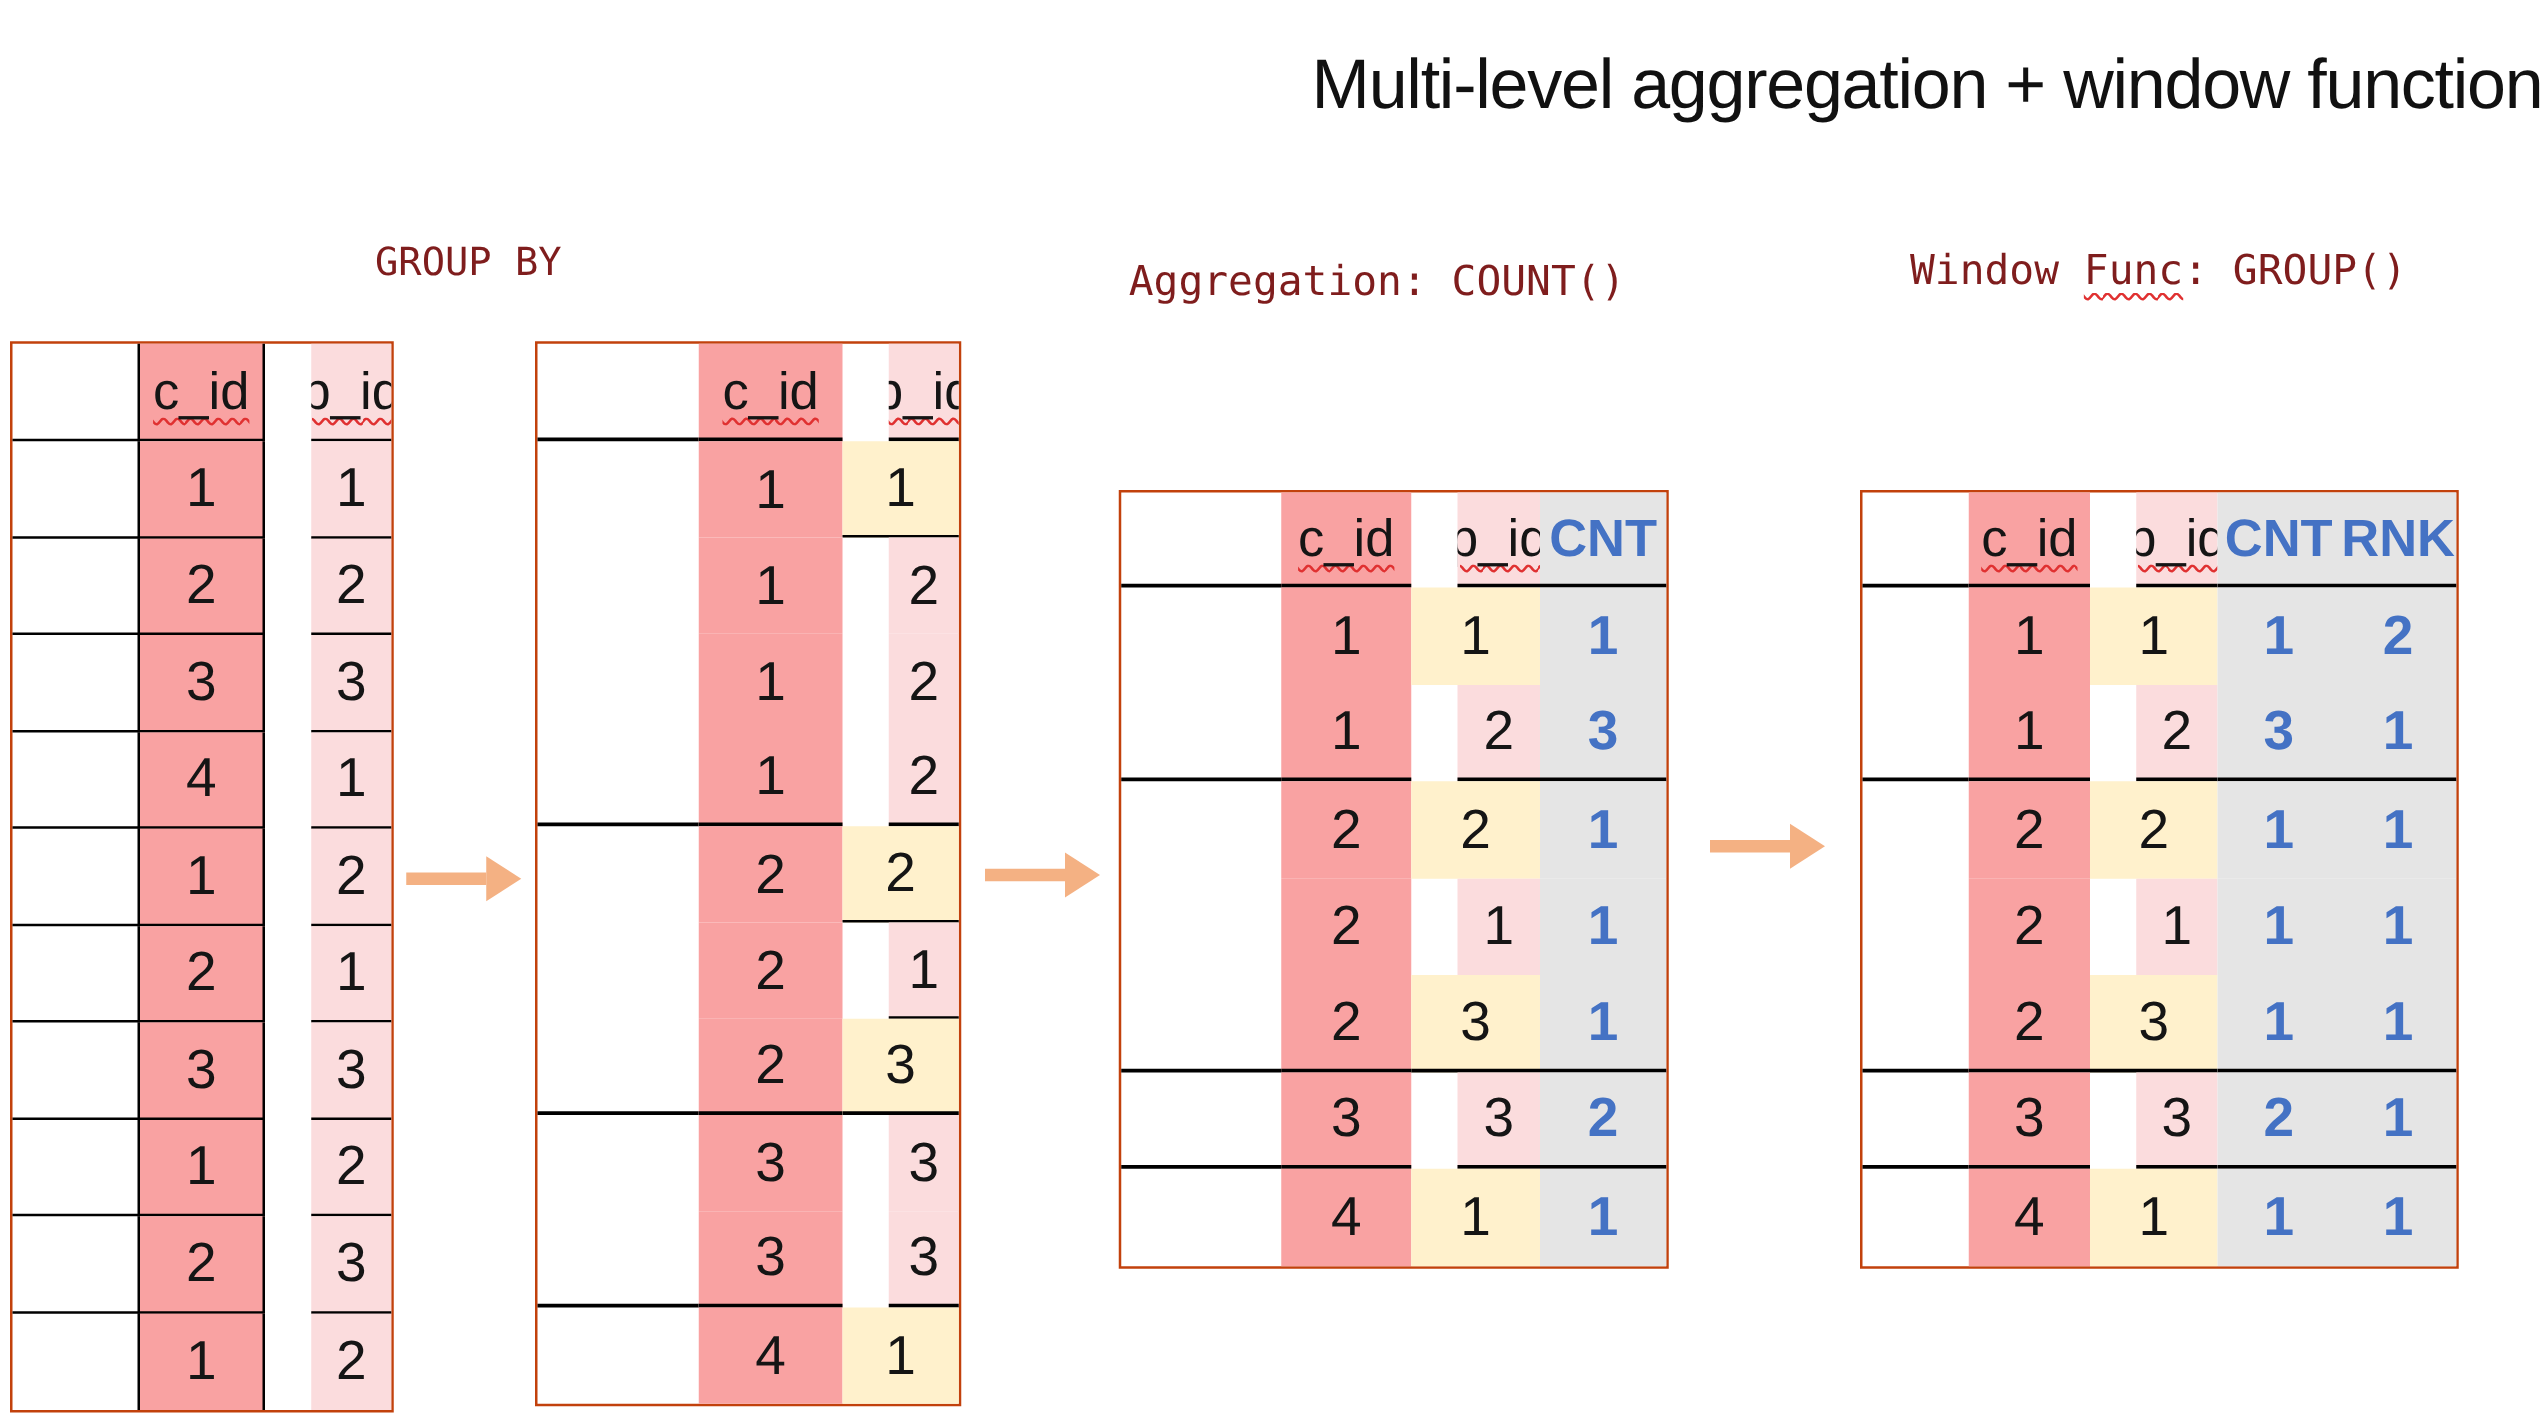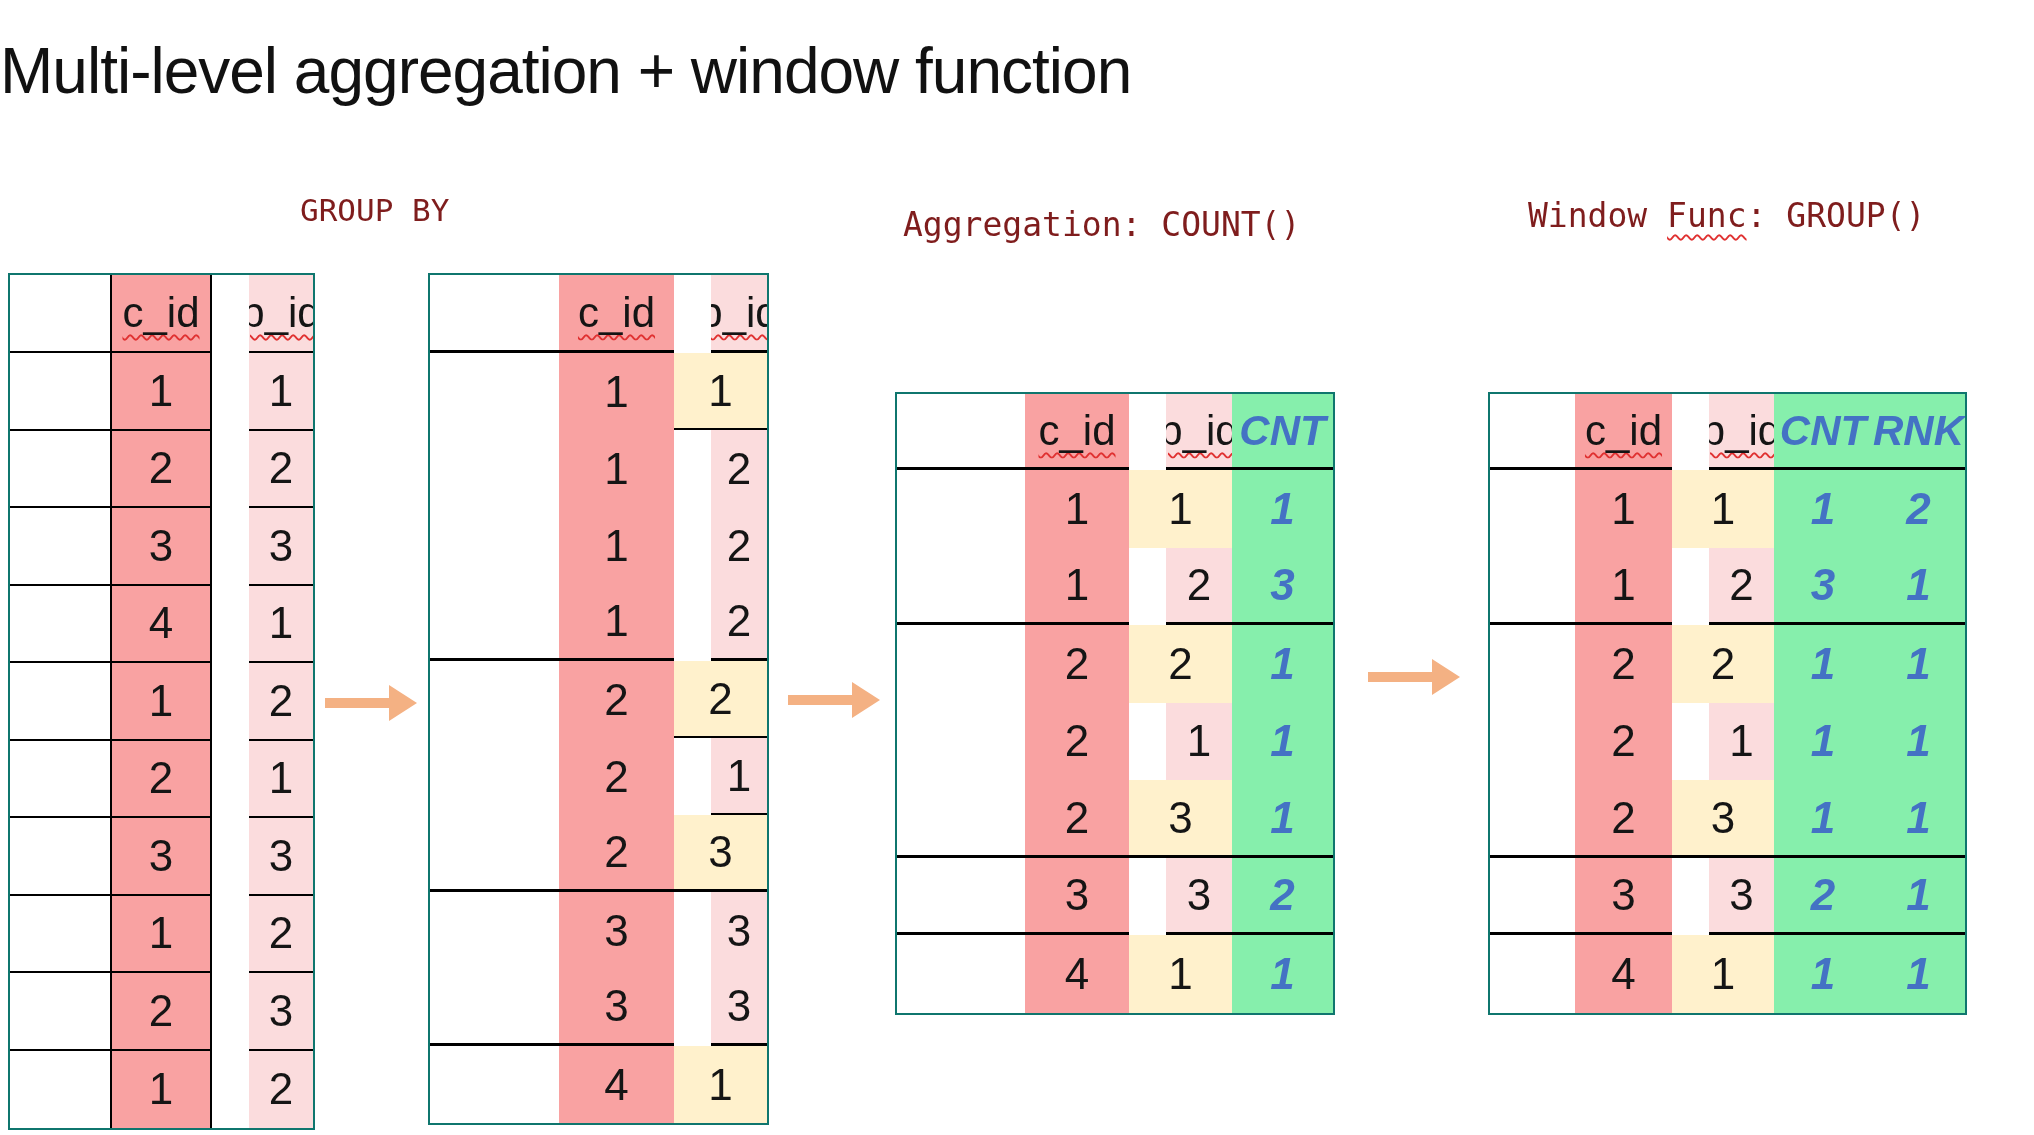--- a/index.html
+++ b/index.html
@@ -1,32 +1,32 @@
 <!DOCTYPE html>
 <html><head>
 <meta charset="utf-8">
 <style>
   html,body{margin:0;padding:0;background:#fff;width:2034px;height:1135px;overflow:hidden;
     font-family:"Liberation Sans",sans-serif;}
   .abs{position:absolute;}
-  #title{left:0;top:34px;width:2034px;text-align:left;font-size:64px;letter-spacing:-1px;
+  #title{left:0;top:34px;width:2034px;text-align:right;font-size:56px;letter-spacing:-1px;
     color:#111;white-space:nowrap;}
   .plabel{position:absolute;font-family:"DejaVu Sans Mono","Liberation Mono",monospace;
     color:#7f1d1d;white-space:pre;}
   #lbl-groupby{left:300px;top:192px;font-size:31px;}
   #lbl-agg{left:903px;top:205px;font-size:33px;}
   #lbl-win{left:1528px;top:196px;font-size:33px;}
-  .tbl{position:absolute;display:grid;border:2px solid #0f766e;box-sizing:border-box;background:#fff;}
+  .tbl{position:absolute;display:grid;border:2px solid #c2410c;box-sizing:border-box;background:#fff;}
   .cell{display:flex;align-items:center;justify-content:center;font-size:44px;color:#151515;
     box-sizing:border-box;overflow:hidden;}
   .hd{font-size:42px;}
   .salmon{background:#F9A2A2;}
   .pink{background:#FBDCDD;margin-left:37px;}
   .yellow{background:#FFF1CC;}
-  .green{background:#86efac;font-style:italic;}
+  .green{background:#e5e5e5;}
   .blue{color:#4472C4;font-weight:bold;}
   .sq{text-decoration-line:underline;text-decoration-style:wavy;text-decoration-color:#E03131;
     text-decoration-thickness:2px;text-underline-offset:7px;}
   
   #t1{left:8px;top:273px;width:307px;height:857px;
     grid-template-columns:102px 100px 1fr;grid-template-rows:78px repeat(10,1fr);}
   #t1 .g{border-right:2px solid #000;border-bottom:2px solid #000;}
   #t1 .nr{border-right:none;}
   #t1 .nb{border-bottom:none;}
   

